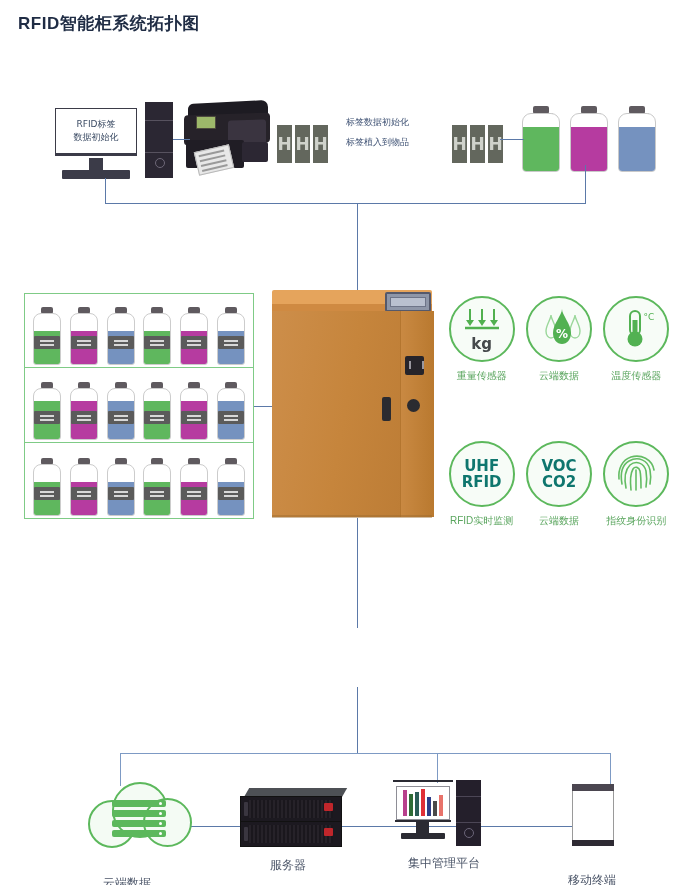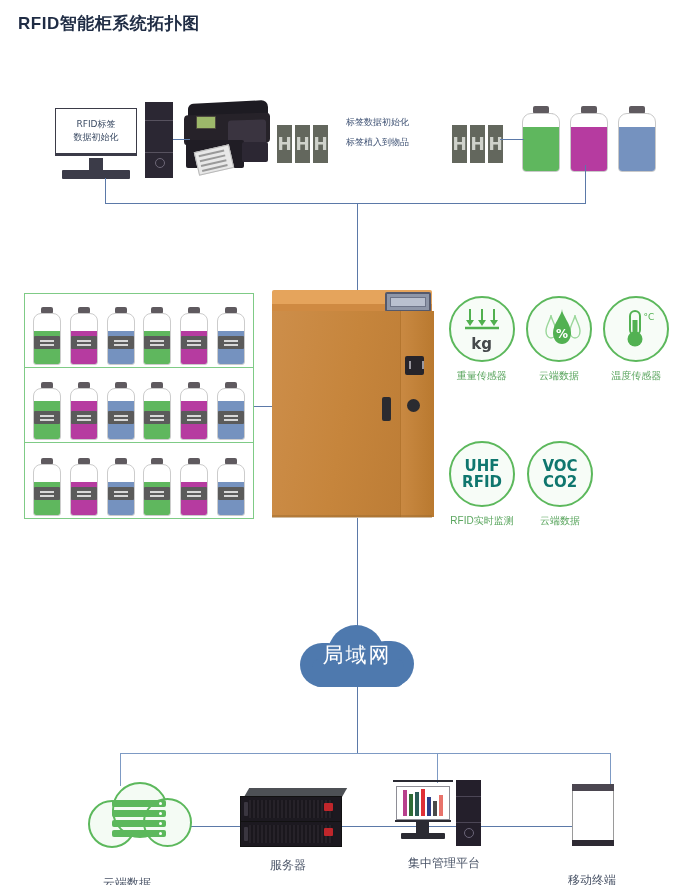--- a/index.html
+++ b/index.html
@@ -511,32 +511,39 @@
       </div>
 
       <div class="scell">
         <div class="scirc">
           <span class="stxt">VOC</span>
           <span class="stxt">CO2</span>
         </div>
         <span class="slabel">云端数据</span>
       </div>
 
+      <div class="scell">
+        <div class="scirc">
+          <svg width="44" height="44" viewBox="0 0 44 44" aria-hidden="true">
+            <g fill="none" stroke="#63BC63" stroke-width="1.6" stroke-linecap="round">
+              <path d="M22 38 C22 30 22 24 22 18"></path>
+              <path d="M17 38 C16 29 16 22 19 17 C21 14 25 15 26 19 C27 24 27 30 27 36"></path>
+              <path d="M12 36 C10 26 11 18 16 13 C22 8 30 11 32 19 C33 25 33 30 32 35"></path>
+              <path d="M8 32 C6 21 8 13 15 9 C24 4 34 8 36 18 C37 23 37 27 36 32"></path>
+              <path d="M5 27 C4 17 8 8 17 5 C27 2 38 7 40 18"></path>
+            </g>
+          </svg>
+        </div>
+        <span class="slabel">指纹身份识别</span>
+      </div>
     </div>
   </div>
 
   <div class="abs ln lnv" style="left:357px;top:518px;height:110px;"></div>
 
-  <div class="abs lan">
-    <i class="c1"></i>
-      <i class="c2"></i>
-      <i class="c3"></i>
-      <i class="c4"></i>
-    <div class="txt">局域网</div>
-  </div>
 
   <div class="abs ln lnv" style="left:357px;top:687px;height:66px;"></div>
   <div class="abs ln lnh ln-grey" style="left:120px;top:753px;width:490px;"></div>
   <div class="abs ln lnv ln-grey" style="left:120px;top:753px;height:33px;"></div>
   <div class="abs ln lnv ln-grey" style="left:437px;top:753px;height:30px;"></div>
   <div class="abs ln lnv ln-grey" style="left:610px;top:753px;height:33px;"></div>
 
   <div class="abs ln lnh" style="left:180px;top:826px;width:115px;"></div>
   <div class="abs ln lnh" style="left:340px;top:826px;width:260px;"></div>
 

